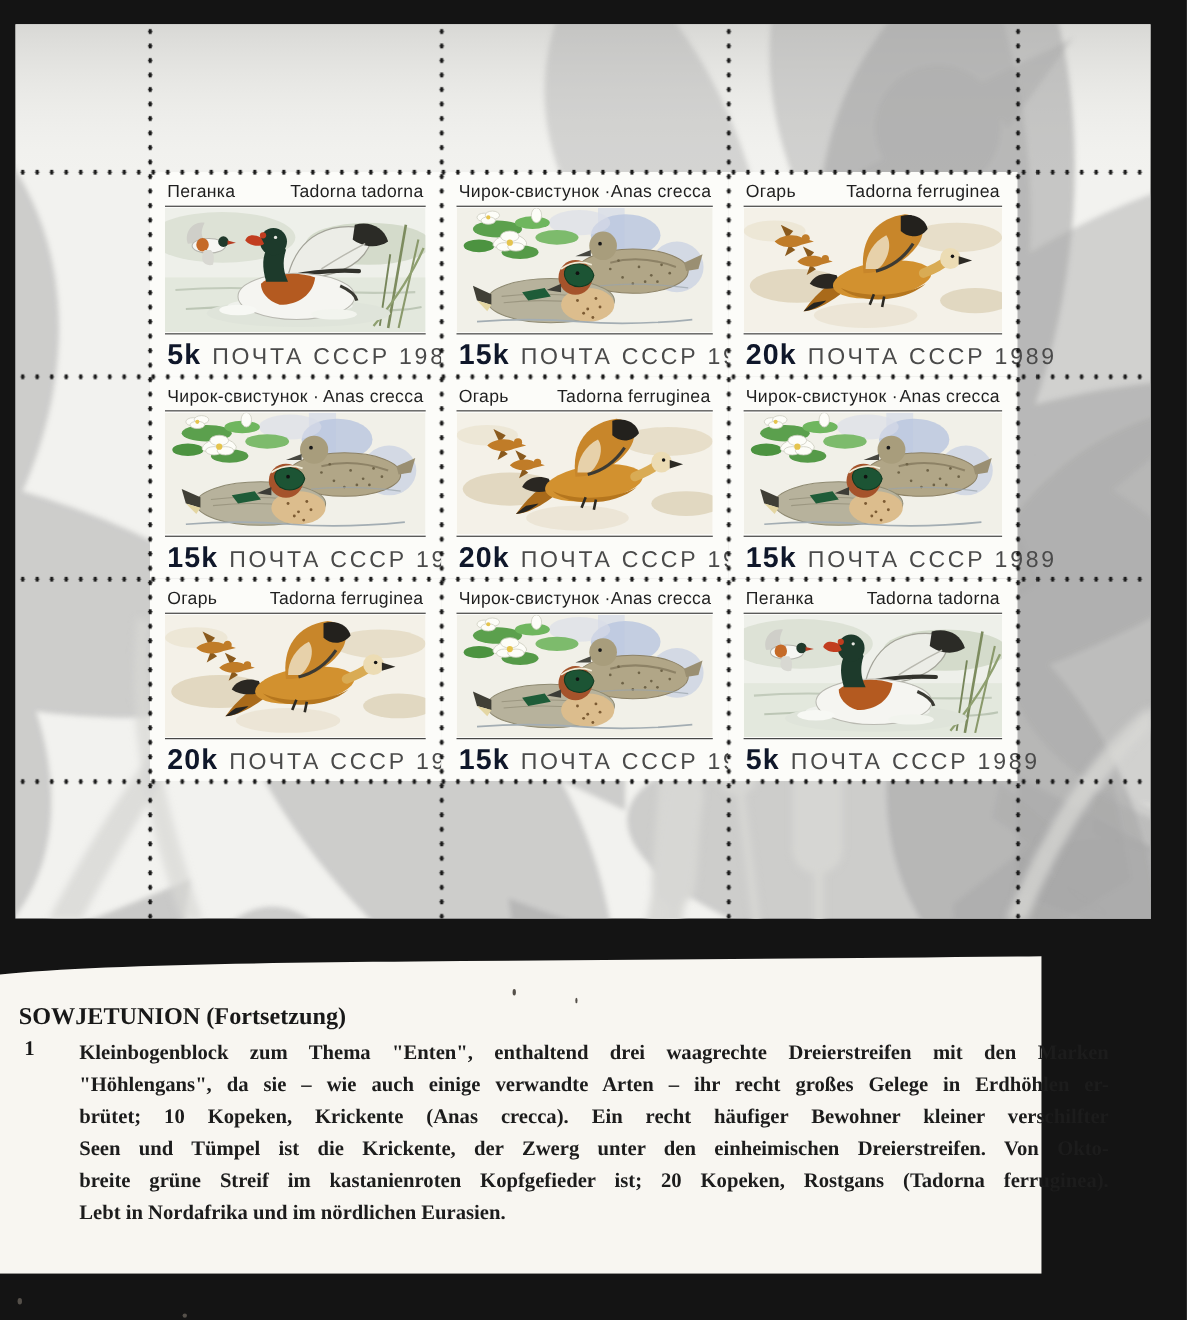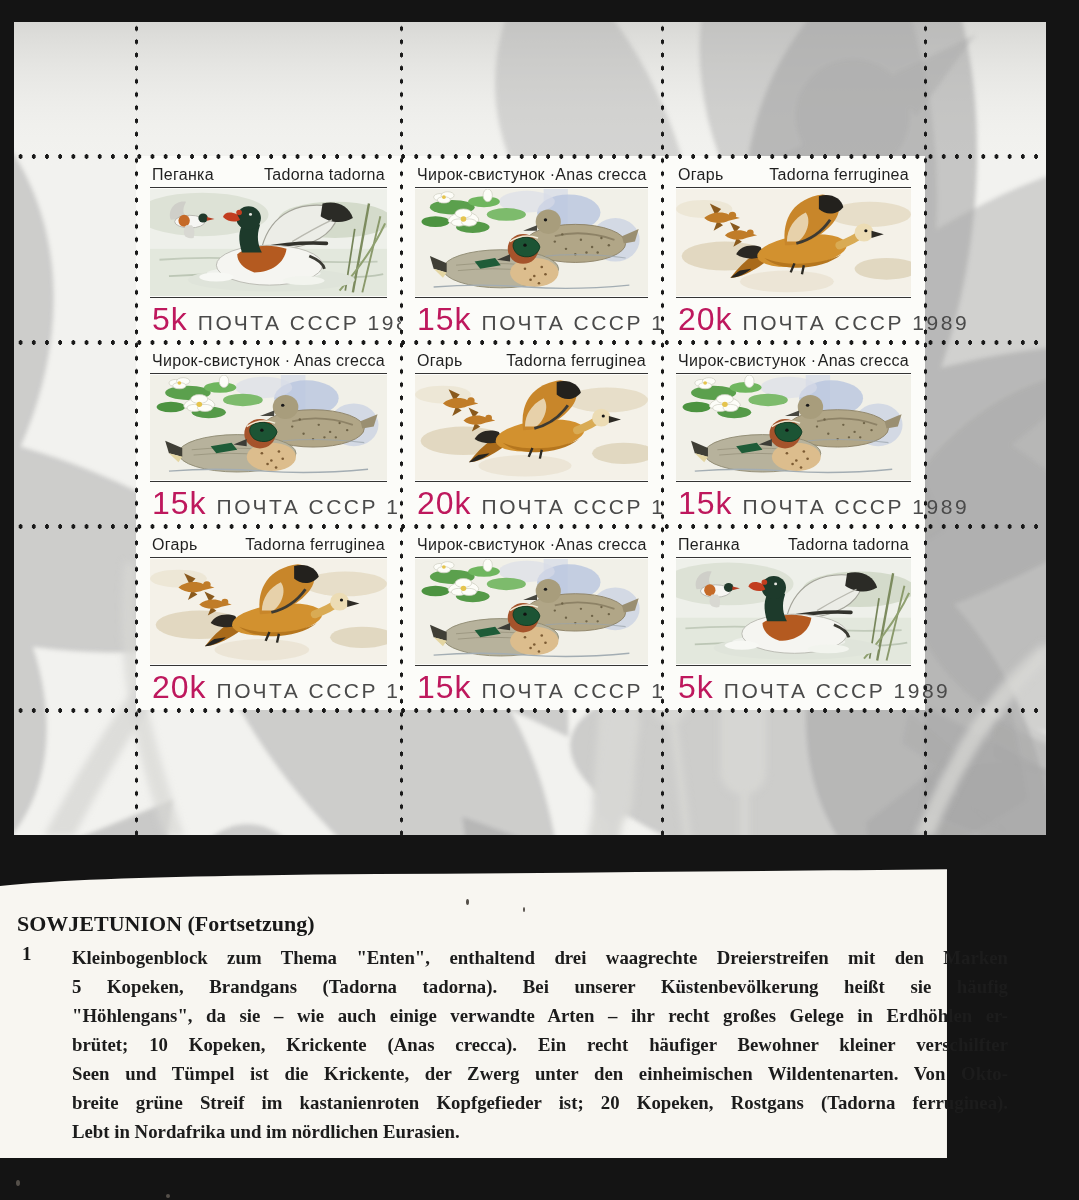--- a/index.html
+++ b/index.html
@@ -25,21 +25,21 @@
   .slabel{
     display:flex;justify-content:space-between;align-items:baseline;
     font-size:16px;color:#1f1f1f;letter-spacing:.3px;padding:0 2px 3px;white-space:nowrap;
   }
   .srule{border-top:1.6px solid #343434;}
   .sart{flex:1;margin:1px 0;overflow:hidden;}
   .sart svg{width:100%;height:100%;display:block;}
   .sdenom{
     display:flex;align-items:baseline;gap:10px;padding:3px 2px 0;white-space:nowrap;
   }
-  .sval{font-size:32px;font-weight:400;color:#be185d;letter-spacing:1px;}
+  .sval{font-size:26px;font-weight:700;color:#0f172a;letter-spacing:1px;}
   .sinsc{font-size:21px;font-weight:400;color:#4a4a4a;letter-spacing:2.5px;}
   
   .perf-h{
     position:absolute;left:0;width:100%;height:13px;z-index:5;
     background-image:radial-gradient(ellipse 2.4px 3.2px at 6.6px 6.5px,#191919 72%,rgba(25,25,25,0) 78%);
     background-size:13.2px 13px;background-repeat:repeat-x;
   }
   .perf-v{
     position:absolute;top:0;height:100%;width:13px;z-index:5;
     background-image:radial-gradient(ellipse 2.4px 3.2px at 6.5px 6.6px,#191919 72%,rgba(25,25,25,0) 78%);
@@ -458,24 +458,23 @@
 </div>
 
 <div class="lower">
   <svg class="curve" viewBox="0 0 1079 343" preserveAspectRatio="none">
     <path d="M0,343 L0,33 C80,24 240,21 430,19.5 C650,18 880,16 1079,14 L1079,343 Z" fill="#f8f6f1"></path>
   </svg>
   <div class="txt heading">SOWJETUNION (Fortsetzung)</div>
   <div class="txt pnum">1</div>
   <div class="para">
     <div class="line jl">Kleinbogenblock zum Thema "Enten", enthaltend drei waagrechte Dreierstreifen mit den Marken</div>
-    <div class="line jl">5 Kopeken, Brandgans (Tadorna tadorna). Bei unserer Küstenbevölkerung heißt sie häufig</div>
     <div class="line jl">"Höhlengans", da sie – wie auch einige verwandte Arten – ihr recht großes Gelege in Erdhöhlen er-</div>
     <div class="line jl">brütet; 10 Kopeken, Krickente (Anas crecca). Ein recht häufiger Bewohner kleiner verschilfter</div>
-    <div class="line jl">Seen und Tümpel ist die Krickente, der Zwerg unter den einheimischen Wildentenarten. Von Okto-</div>
+    <div class="line jl">Seen und Tümpel ist die Krickente, der Zwerg unter den einheimischen Dreierstreifen. Von Okto-</div>
     <div class="line jl">breite grüne Streif im kastanienroten Kopfgefieder ist; 20 Kopeken, Rostgans (Tadorna ferruginea).</div>
     <div class="line">Lebt in Nordafrika und im nördlichen Eurasien.</div>
   </div>
 </div>
 
 <div class="speck" style="left:466px;top:899px;width:3px;height:6px;"></div>
 <div class="speck" style="left:523px;top:907px;width:2px;height:5px;"></div>
 <div class="speck" style="left:16px;top:1180px;width:4px;height:6px;"></div>
 <div class="speck" style="left:166px;top:1194px;width:4px;height:4px;"></div>
 

